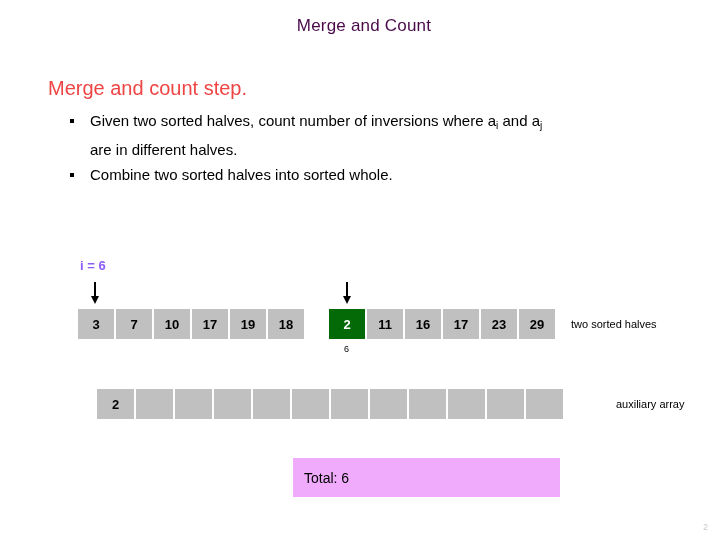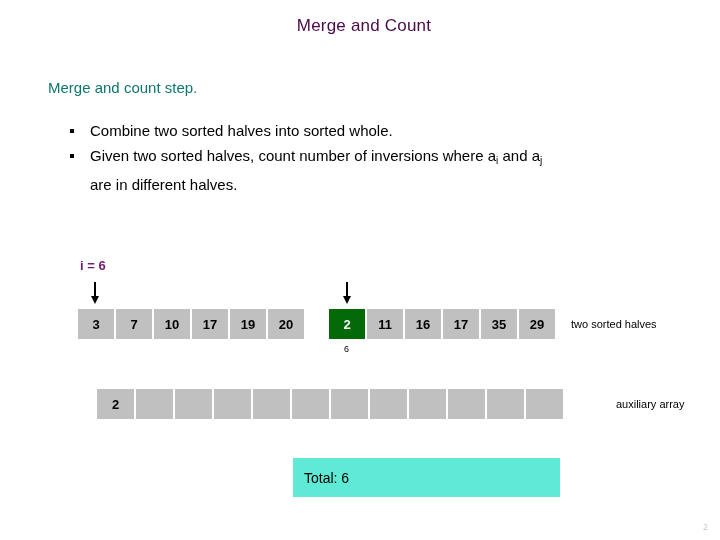--- a/index.html
+++ b/index.html
@@ -29,24 +29,24 @@
   }
 
   
   .body-block {
     position: absolute;
     left: 48px;
     top: 78px;
     width: 640px;
   }
   .step-heading {
-    color: #0f766e;
-    font-size: 15px;
+    color: #ef4444;
+    font-size: 20px;
     line-height: 20px;
-    margin-bottom: 21px;
+    margin-bottom: 11px;
   }
   .bullet-list {
     list-style: none;
     margin: 0;
     padding: 0 0 0 22px;
   }
   .bullet-item {
     position: relative;
     color: #000000;
     font-size: 15px;
@@ -63,21 +63,21 @@
     background: #000000;
   }
   .sub {
     font-size: 10px;
     vertical-align: -3px;
   }
 
   
   .ptr-label {
     position: absolute;
-    color: #701a75;
+    color: #8b5cf6;
     font-size: 13px;
     font-weight: bold;
     white-space: nowrap;
   }
   .arrow-down {
     position: absolute;
     width: 12px;
     height: 22px;
   }
 
@@ -124,21 +124,21 @@
     white-space: nowrap;
   }
 
   
   .total-bar {
     position: absolute;
     left: 293px;
     top: 458px;
     width: 267px;
     height: 39px;
-    background: #5eead4;
+    background: #f0abfc;
     display: flex;
     align-items: center;
   }
   .total-text {
     color: #000000;
     font-size: 14px;
     padding-left: 11px;
     white-space: nowrap;
   }
 
@@ -154,26 +154,26 @@
 </head>
 <body>
 
 <div class="slide-title">Merge and Count</div>
 
 <div class="body-block">
   <div class="step-heading">Merge and count step.</div>
   <ul class="bullet-list">
     <li class="bullet-item">
       <span class="bullet-marker"></span>
-      <span>Combine two sorted halves into sorted whole.</span>
+      <span>Given two sorted halves, count number of inversions where a</span><span class="sub">i</span><span> and a</span><span class="sub">j</span>
+      <div>are in different halves.</div>
     </li>
     <li class="bullet-item">
       <span class="bullet-marker"></span>
-      <span>Given two sorted halves, count number of inversions where a</span><span class="sub">i</span><span> and a</span><span class="sub">j</span>
-      <div>are in different halves.</div>
+      <span>Combine two sorted halves into sorted whole.</span>
     </li>
   </ul>
 </div>
 
 <div class="ptr-label" style="left:80px; top:258px;">i = 6</div>
 <svg class="arrow-down" style="left:89px; top:282px;" viewBox="0 0 12 22">
   <line x1="6" y1="0" x2="6" y2="16" stroke="#000000" stroke-width="2"></line>
   <polygon points="6,22 2,14 10,14" fill="#000000"></polygon>
 </svg>
 
@@ -181,29 +181,29 @@
   <line x1="6" y1="0" x2="6" y2="16" stroke="#000000" stroke-width="2"></line>
   <polygon points="6,22 2,14 10,14" fill="#000000"></polygon>
 </svg>
 
 <div class="array-row" id="left-half-row" style="left:78px; top:309px;">
     <div class="cell">3</div>
     <div class="cell">7</div>
     <div class="cell">10</div>
     <div class="cell">17</div>
     <div class="cell">19</div>
-    <div class="cell">20</div>
+    <div class="cell">18</div>
   </div>
 
 <div class="array-row" id="right-half-row" style="left:329px; top:309px;">
     <div class="cell highlight">2</div>
     <div class="cell">11</div>
     <div class="cell">16</div>
     <div class="cell">17</div>
-    <div class="cell">35</div>
+    <div class="cell">23</div>
     <div class="cell">29</div>
   </div>
 
 <div class="count-below" style="left:344px; top:344px;">6</div>
 
 <div class="side-label" style="left:571px; top:318px;text-align:right;">two sorted halves</div>
 
 <div class="array-row" id="aux-row" style="left:97px; top:389px;">
     <div class="cell aux">2</div>
     <div class="cell aux empty"></div>

